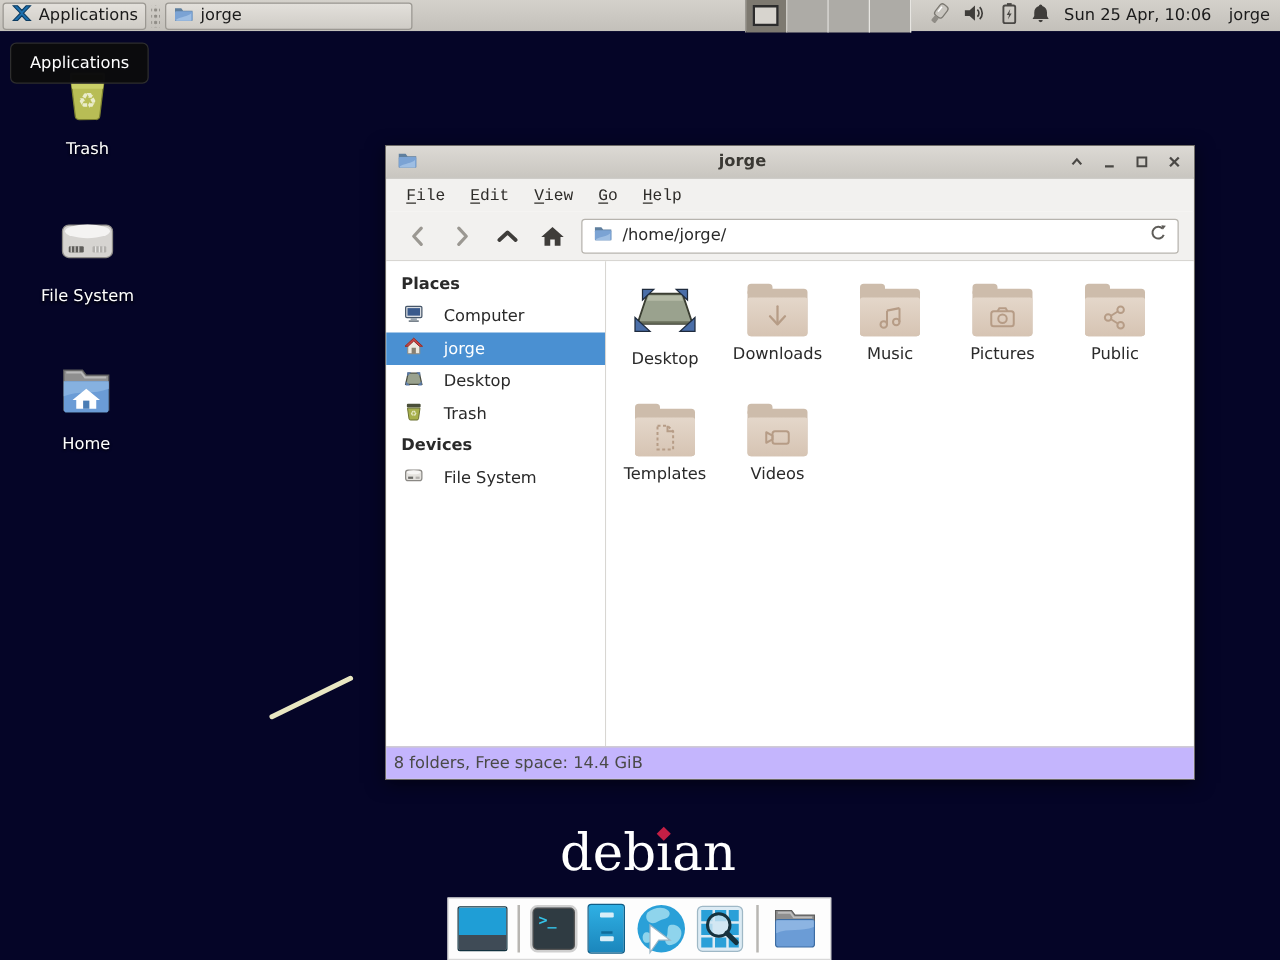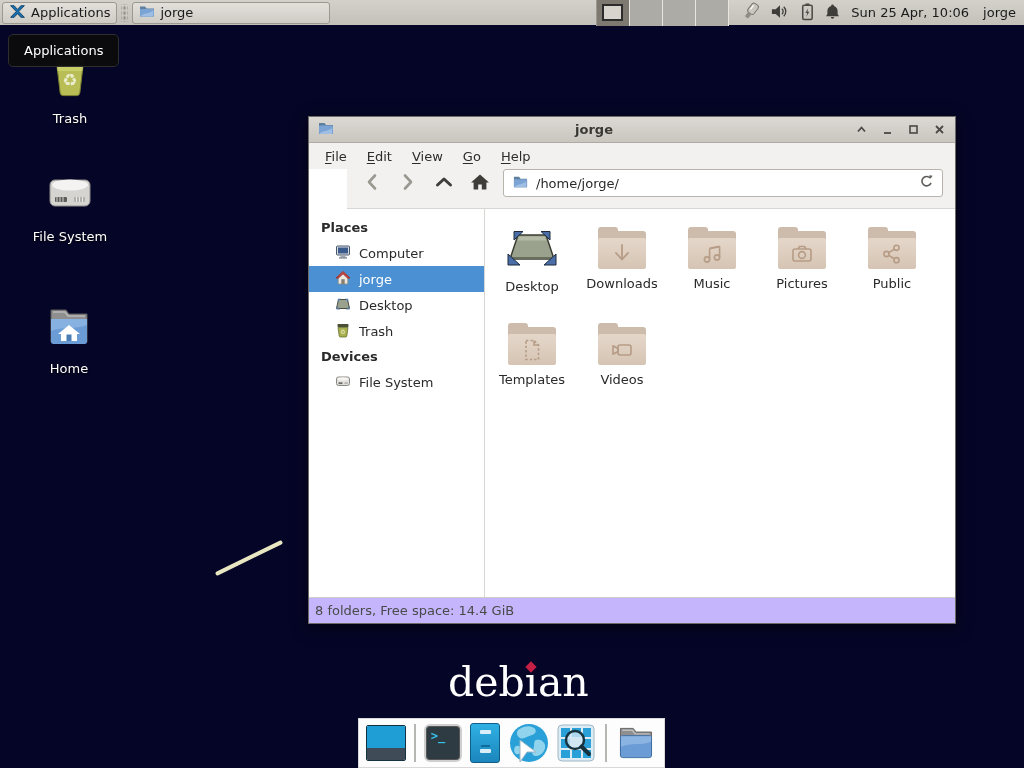--- a/index.html
+++ b/index.html
@@ -47,33 +47,33 @@
 
   
   .window { position:absolute; left:308px; top:116px; width:648px; height:508px;
             background:#fff; border:1px solid #6e6b66; box-shadow:0 3px 14px rgba(0,0,0,.55);
             display:flex; flex-direction:column; z-index:20; }
   .titlebar { height:26px; background:linear-gradient(#dcd9d4,#c9c6c0); border-bottom:1px solid #aeaba5;
               display:flex; align-items:center; padding:0 8px; }
   .titlebar .title { flex:1; text-align:center; font-weight:bold; color:#3a3833; }
   .win-controls { display:flex; gap:10px; }
   .win-btn { width:16px; height:16px; display:flex; align-items:center; justify-content:center; }
-  .menubar { height:26px; background:#f2f1ef; display:flex; align-items:center; padding-left:6px; }
+  .menubar { height:26px; background:#f2f1ef; display:flex; align-items:center; padding-left:6px;font-family:Liberation Mono, monospace; }
   .menu-item { padding:3px 10px; color:#2e2c29; }
   .menu-item u { text-underline-offset:2px; }
   .toolbar { height:40px; background:#f2f1ef; border-bottom:1px solid #d8d6d2;
-             display:flex; padding:0 12px; gap:10px;margin-left:38px; }
+             display:flex; align-items:center; padding:0 12px; gap:10px; }
   .nav-btn { width:26px; height:26px; display:flex; align-items:center; justify-content:center; }
   .pathbar { flex:1; height:28px; background:#fff; border:1px solid #b7b4ae; border-radius:3px;
              display:flex; align-items:center; padding:0 8px; gap:7px; color:#2a2a2a; }
   .pathbar .path-text { flex:1; }
   .body { flex:1; display:flex; min-height:0;border-radius:15px; }
   .sidebar { width:176px; background:#fff; border-right:1px solid #d8d6d2; padding-top:6px; }
   .side-header { font-weight:bold; color:#2a2a2a; padding:5px 12px; }
-  .side-item { height:26px; display:flex; align-items:center; gap:8px; padding-left:26px; color:#2a2a2a;text-align:right; }
+  .side-item { height:26px; display:flex; align-items:center; gap:16px; padding-left:14px; color:#2a2a2a;text-align:right; }
   .side-item.selected { background:#4a90d2; color:#fff; }
   .main { flex:1; background:#fff; padding:12px 0 0 2px; display:grid;
           grid-template-columns:repeat(5,90px); grid-auto-rows:96px; align-content:start; }
   .file-item { display:flex; flex-direction:column; align-items:center; gap:7px; padding-top:6px; }
   .file-item .lbl { font-size:13px; color:#2a2a2a; }
   .statusbar { height:26px; background:#c4b5fd; border-top:1px solid #cfcdc8;
                display:flex; align-items:center; padding-left:6px; color:#4a4a48; }
 
   
   .bigfolder { position:relative; width:48px; height:42px; }
@@ -196,21 +196,21 @@
         <line x1="19" y1="29" x2="19" y2="34" stroke="#d6d4d1" stroke-width="1"></line>
         <rect x="30" y="29" width="11" height="5" rx="1" fill="#b2b0ad"></rect>
         <line x1="32.5" y1="29" x2="32.5" y2="34" stroke="#e8e7e5" stroke-width="1"></line>
         <line x1="35.5" y1="29" x2="35.5" y2="34" stroke="#e8e7e5" stroke-width="1"></line>
         <line x1="38.5" y1="29" x2="38.5" y2="34" stroke="#e8e7e5" stroke-width="1"></line>
       </svg>
   </span>
   <span class="lbl">File System</span>
 </div>
 
-<div class="dicon" style="left:14px; top:304px;">
+<div class="dicon" style="left:14px; top:290px;">
   <span>
     <svg width="50" height="48" viewBox="0 0 50 48">
         <path d="M7 6 h15 l3 4 h18 v28 H7 Z" fill="#8f8f8f" stroke="#5c5c5c" stroke-width="1"></path>
         <path d="M9 8 h12 l3 4 h17" fill="none" stroke="#b9b9b9" stroke-width="1.5"></path>
         <rect x="7" y="15" width="36" height="25" rx="2.5" fill="#found"></rect>
         <rect x="7" y="15" width="36" height="25" rx="2.5" fill="#6b9cd6"></rect>
         <path d="M7 15 h36 v6 c-12 5 -24 1 -36 6 Z" fill="#86b1e0"></path>
         <polygon points="25,21 14,30 17,30 17,37 33,37 33,30 36,30" fill="#fff"></polygon>
         <rect x="22.5" y="30.5" width="5" height="6.5" fill="#4a7db5"></rect>
       </svg>

